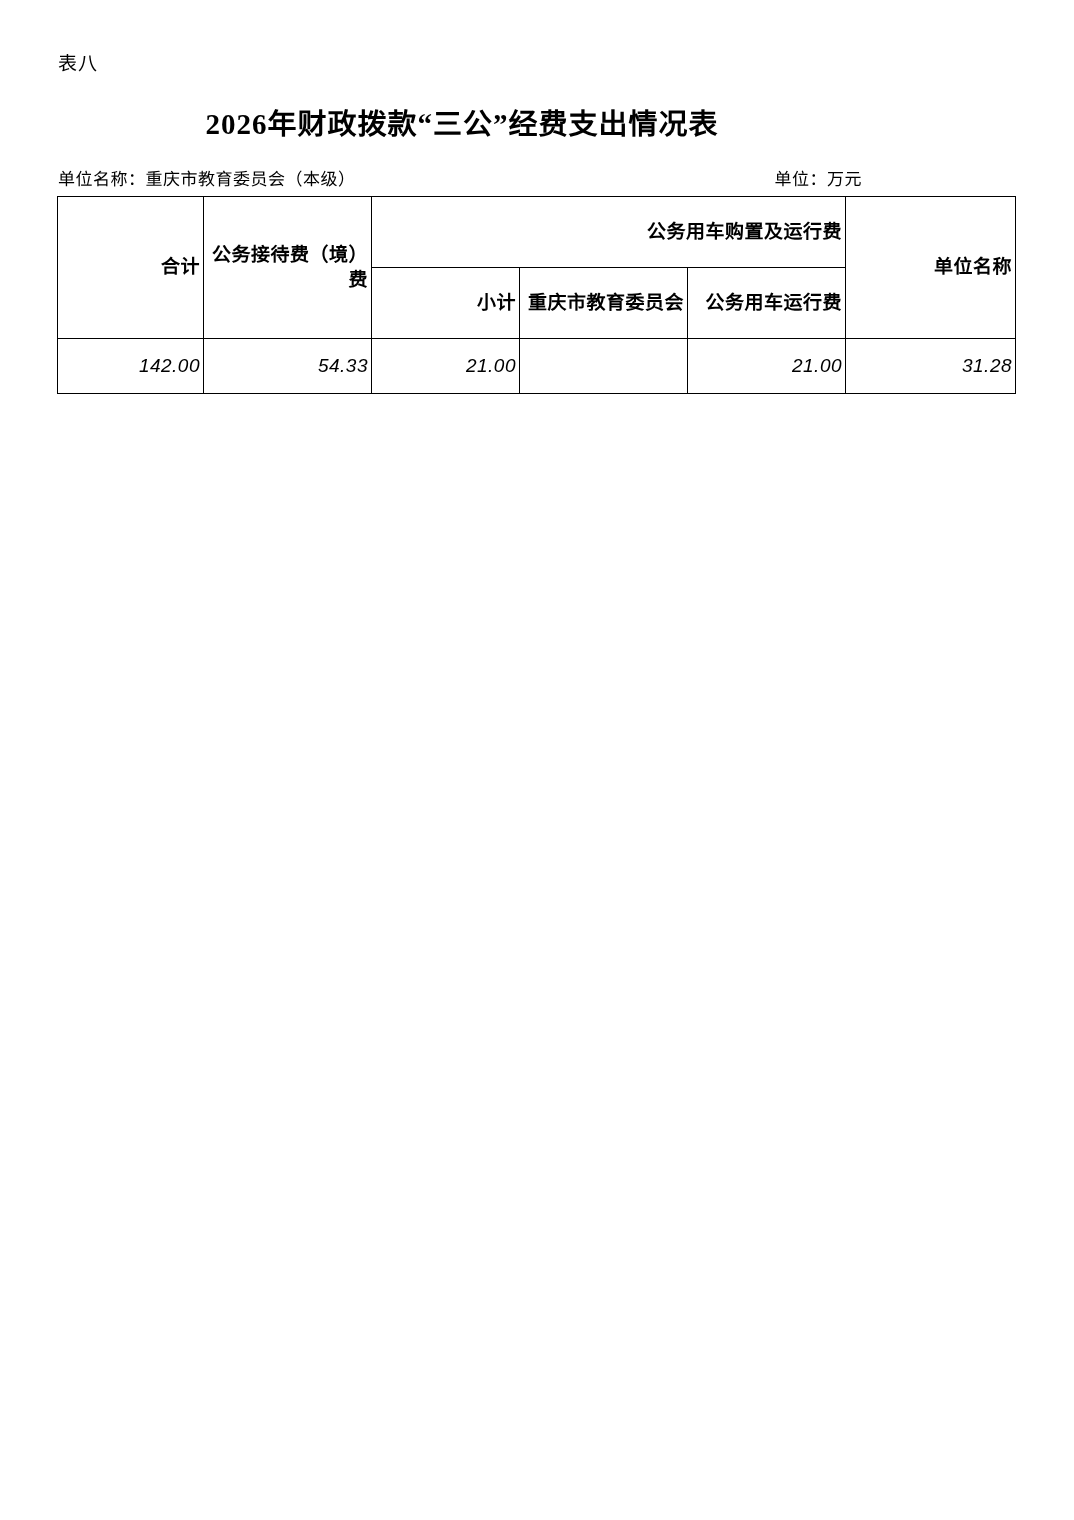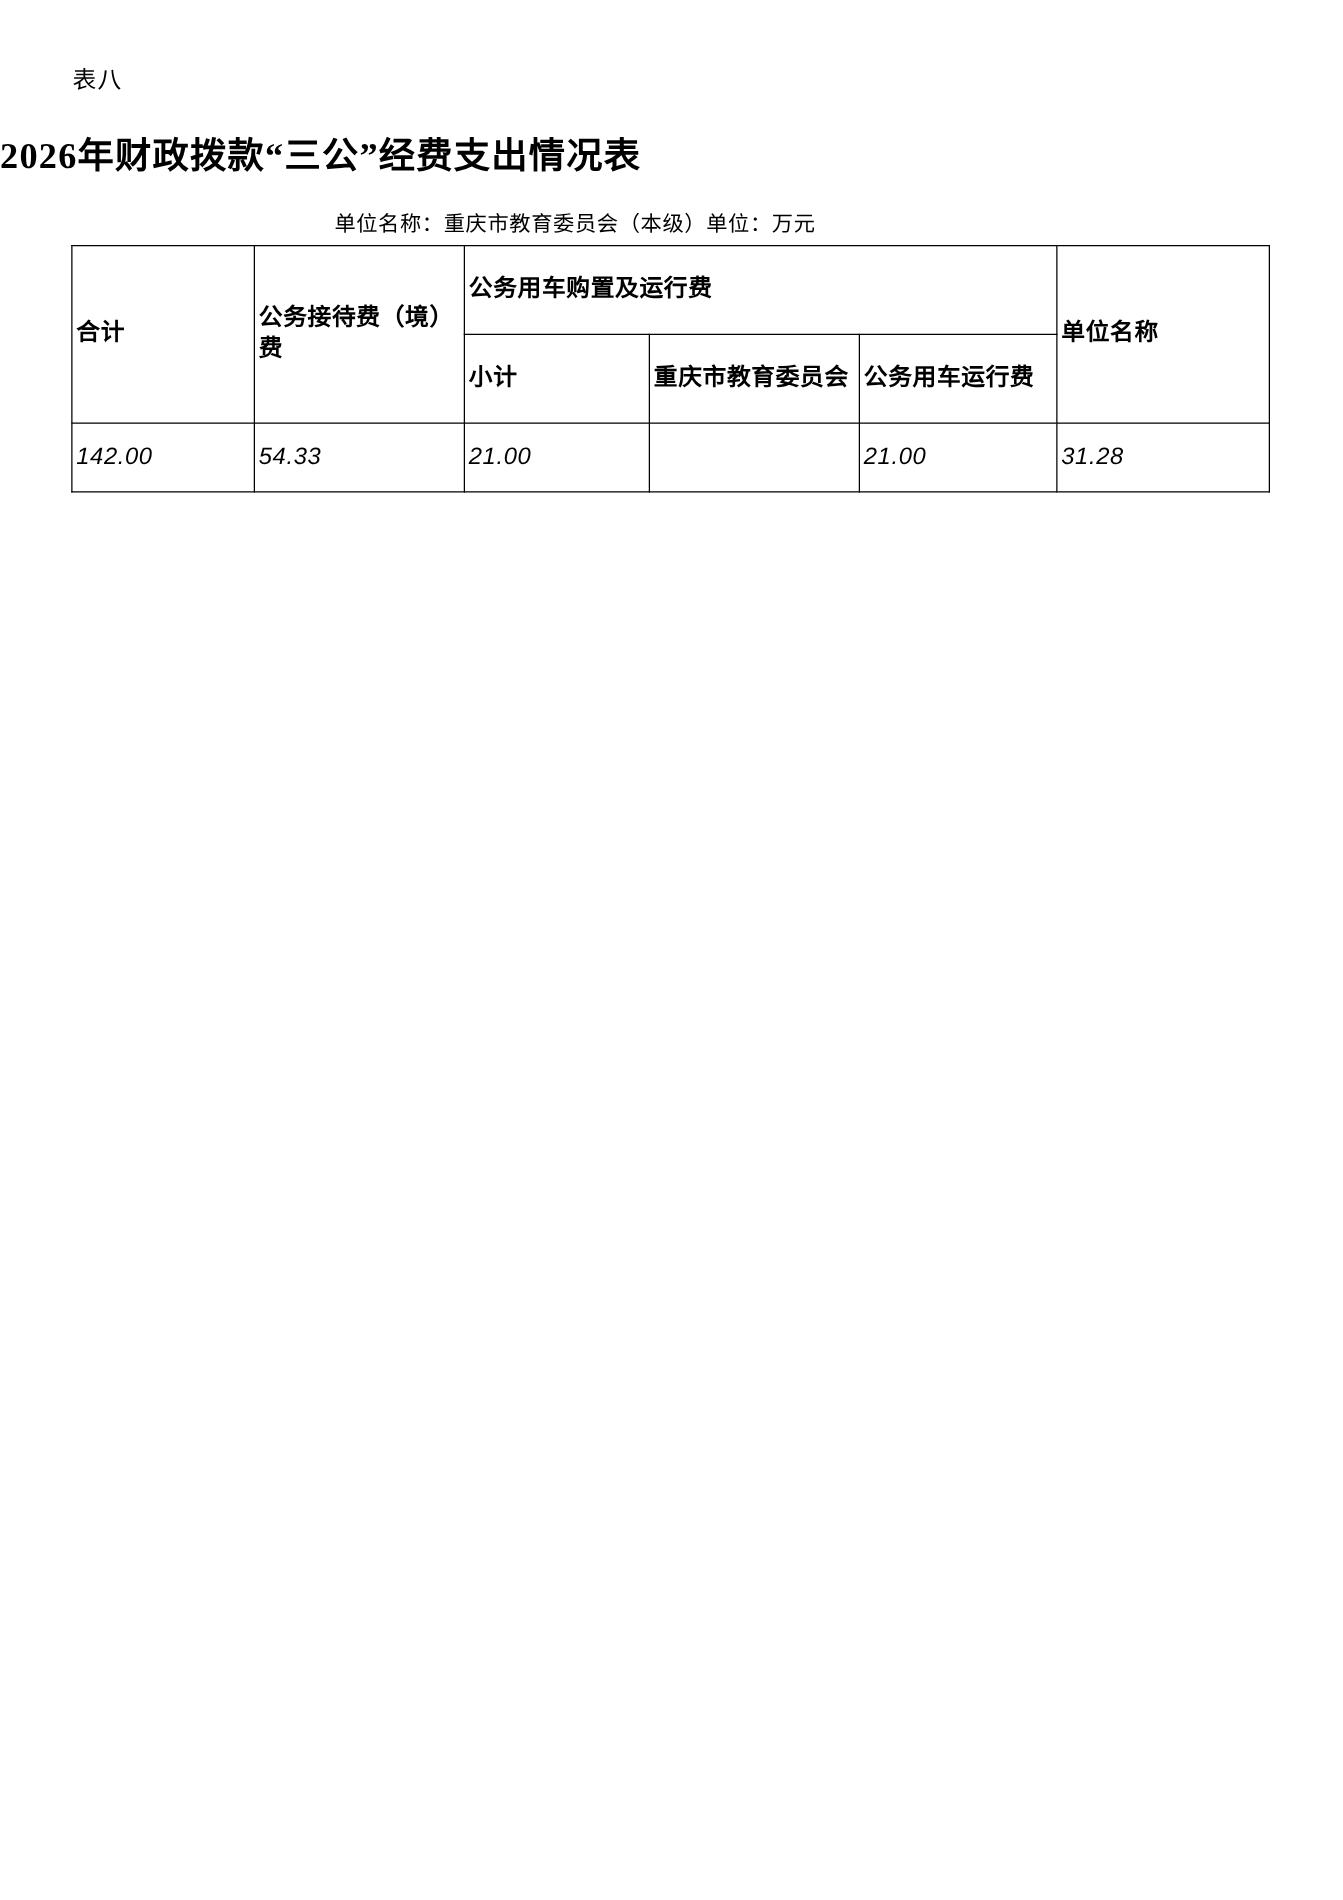--- a/index.html
+++ b/index.html
@@ -29,52 +29,52 @@
     top: 48px;
     font-size: 19px;
     font-family: "Liberation Sans", "DejaVu Sans", sans-serif;
     letter-spacing: 1px;
   }
   .doc-title {
     position: absolute;
     left: 0;
     right: 0;
     top: 100px;
-    text-align: left;
+    text-align: center;
     font-size: 29px;
     font-weight: bold;
     letter-spacing: 1px;
     font-family: "Liberation Serif", "DejaVu Serif", serif;
   }
   .meta-row {
     position: absolute;
     left: 58px;
     right: 62px;
     top: 165px;
     display: flex;
-    justify-content: center;
+    justify-content: space-between;
     align-items: baseline;
     font-size: 17px;
     font-family: "Liberation Serif", "DejaVu Serif", serif;
   }
   .meta-left, .meta-right {
     white-space: nowrap;
     letter-spacing: 0.5px;
   }
   table.fin {
     position: absolute;
     left: 57px;
     top: 196px;
     width: 958px;
     border-collapse: collapse;
     table-layout: fixed;
   }
   table.fin td {
     border: 1.5px solid #000000;
-    text-align: left;
+    text-align: right;
     vertical-align: middle;
     font-size: 19px;
     font-family: "Liberation Sans", "DejaVu Sans", sans-serif;
     padding: 4px 3px;
     line-height: 1.3;
     word-break: break-all;
   }
   td.hdr {
     font-weight: bold;
     letter-spacing: 0.5px;

